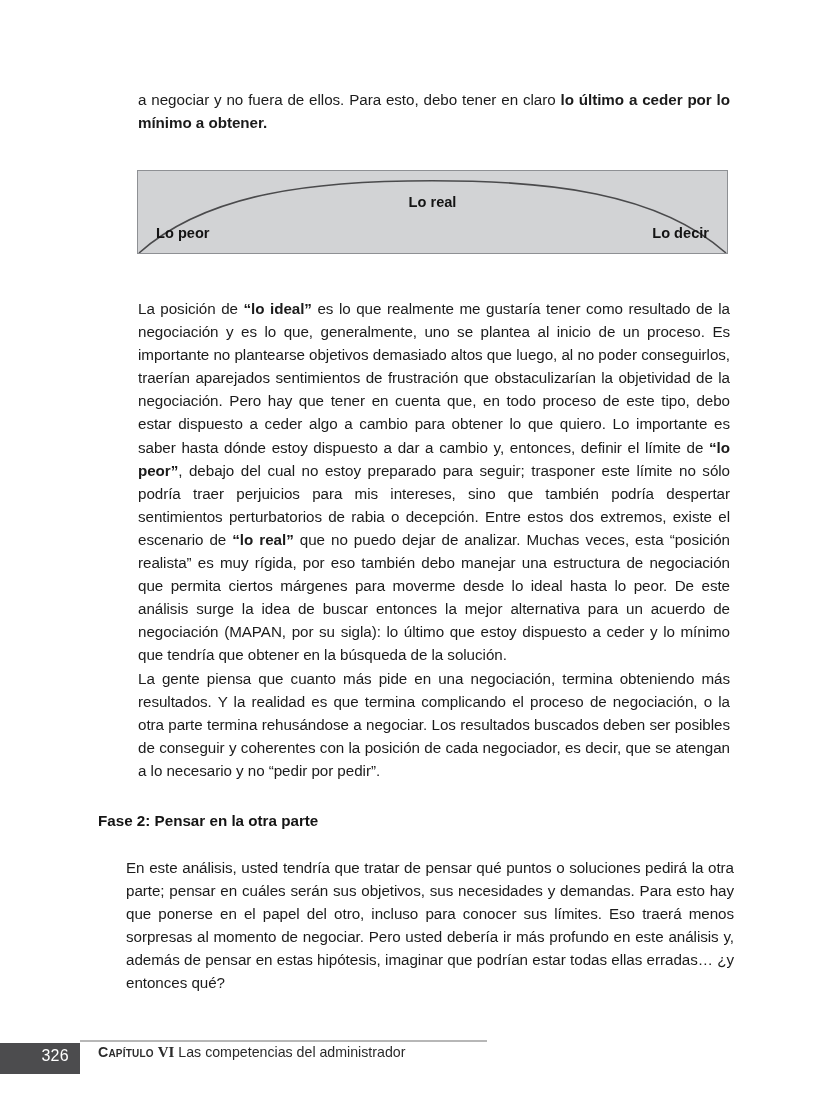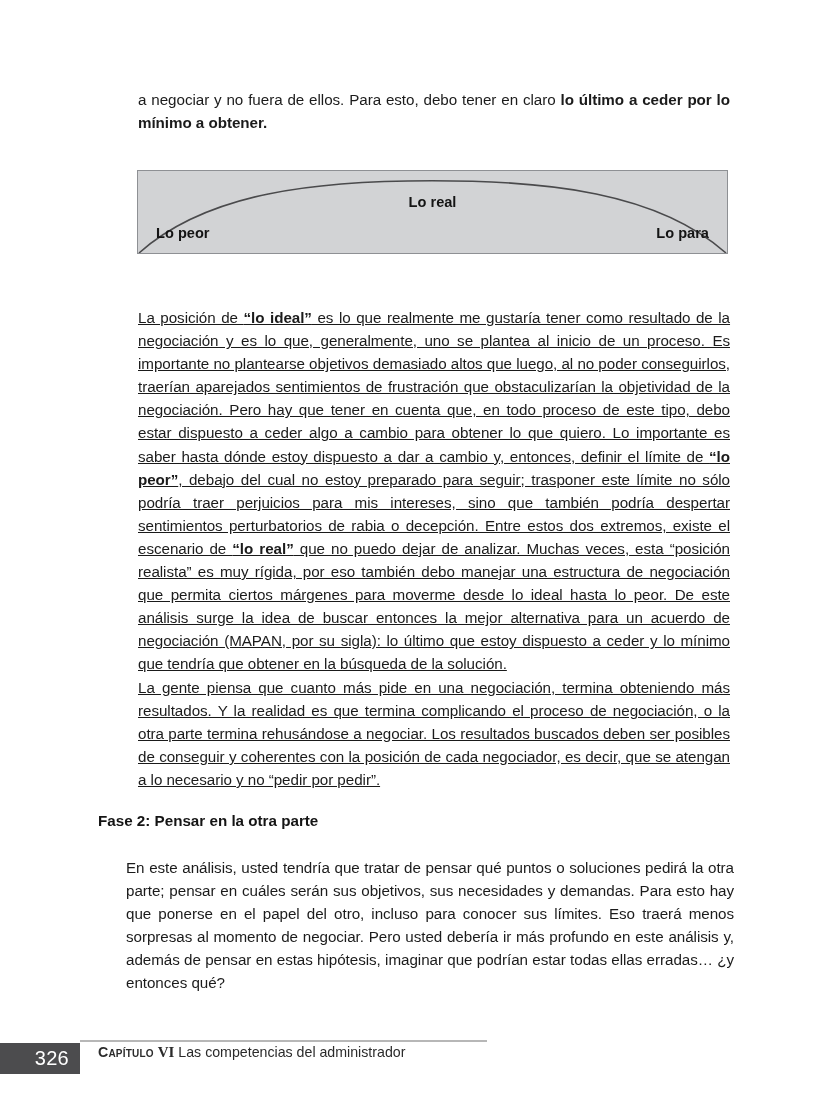--- a/index.html
+++ b/index.html
@@ -140,21 +140,21 @@
     left: 0;
     top: 7px;
     width: 80px;
     height: 31px;
     background: #4c4c4e;
   }
   .pagenum {
     position: absolute;
     right: 11px;
     top: 4px;
-    font-size: 20px;
+    font-size: 16px;
     color: #ffffff;
     letter-spacing: 0.3px;
   }
   .footer-text {
     position: absolute;
     left: 98px;
     top: 6px;
     width: 620px;
   }
   .foot-line1 {
@@ -192,25 +192,25 @@
     <p class="body"><span>a negociar y no fuera de ellos. Para esto, debo tener en claro </span><b>lo último a ceder por lo mínimo a obtener.</b></p>
   </div>
 
   <div class="figure-wrap">
     <div class="figure-box">
       <svg viewBox="0 0 591 110" preserveAspectRatio="none">
         <path d="M 1 110 C 70 28, 180 13, 295 13 C 410 13, 521 28, 590 110" fill="none" stroke="#4a4a4c" stroke-width="1.6" vector-effect="non-scaling-stroke"></path>
       </svg>
       <div class="fig-label real">Lo real</div>
       <div class="fig-label peor">Lo peor</div>
-      <div class="fig-label ideal">Lo para</div>
+      <div class="fig-label ideal">Lo decir</div>
     </div>
   </div>
 
-  <div class="content" style="top:306px;text-decoration:underline;">
+  <div class="content" style="top:297px;">
     <p class="body"><span>La posición de </span><b>“lo ideal”</b><span> es lo que realmente me gustaría tener como resultado de la negociación y es lo que, generalmente, uno se plantea al inicio de un proceso. Es importante no plantearse objetivos demasiado altos que luego, al no poder conseguirlos, traerían aparejados sentimientos de frustración que obstaculizarían la objetividad de la negociación. Pero hay que tener en cuenta que, en todo proceso de este tipo, debo estar dispuesto a ceder algo a cambio para obtener lo que quiero. Lo importante es saber hasta dónde estoy dispuesto a dar a cambio y, entonces, definir el límite de </span><b>“lo peor”</b><span>, debajo del cual no estoy preparado para seguir; trasponer este límite no sólo podría traer perjuicios para mis intereses, sino que también podría despertar sentimientos perturbatorios de rabia o decepción. Entre estos dos extremos, existe el escenario de </span><b>“lo real”</b><span> que no puedo dejar de analizar. Muchas veces, esta “posición realista” es muy rígida, por eso también debo manejar una estructura de negociación que permita ciertos márgenes para moverme desde lo ideal hasta lo peor. De este análisis surge la idea de buscar entonces la mejor alternativa para un acuerdo de negociación (MAPAN, por su sigla): lo último que estoy dispuesto a ceder y lo mínimo que tendría que obtener en la búsqueda de la solución.</span></p>
     <p class="body gap">La gente piensa que cuanto más pide en una negociación, termina obteniendo más resultados. Y la realidad es que termina complicando el proceso de negociación, o la otra parte termina rehusándose a negociar. Los resultados buscados deben ser posibles de conseguir y coherentes con la posición de cada negociador, es decir, que se atengan a lo necesario y no “pedir por pedir”.</p>
   </div>
 
   <div class="section-head">Fase 2: Pensar en la otra parte</div>
 
   <div class="lower">
     <p class="body">En este análisis, usted tendría que tratar de pensar qué puntos o soluciones pedirá la otra parte; pensar en cuáles serán sus objetivos, sus necesidades y demandas. Para esto hay que ponerse en el papel del otro, incluso para conocer sus límites. Eso traerá menos sorpresas al momento de negociar. Pero usted debería ir más profundo en este análisis y, además de pensar en estas hipótesis, imaginar que podrían estar todas ellas erradas… ¿y entonces qué?</p>
   </div>
 

